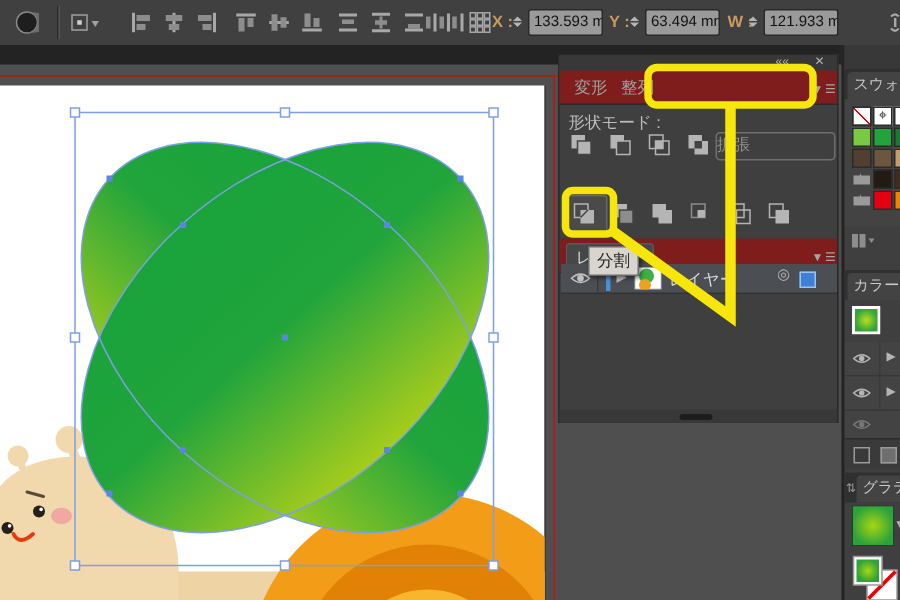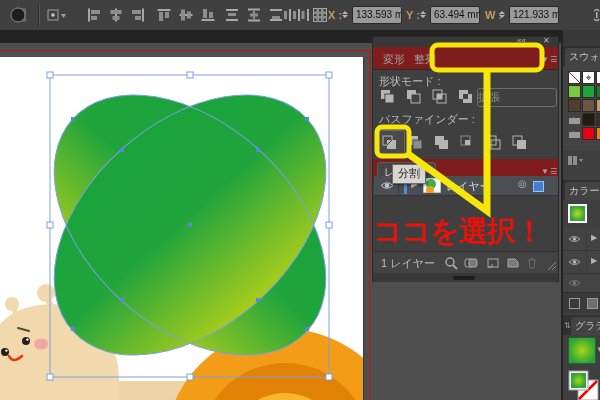--- a/index.html
+++ b/index.html
@@ -254,21 +254,20 @@
         <rect x="1" y="1" width="9" height="9" fill="none" stroke="#b5b5b5"></rect>
         <rect x="5" y="5" width="9" height="9" fill="none" stroke="#b5b5b5"></rect>
         <rect x="5" y="5" width="5" height="5" fill="#b5b5b5"></rect>
       </svg>
     <svg class="pficon" style="left:85px;top:52px;" viewBox="0 0 15 15">
         <rect x="1" y="1" width="9" height="9" fill="#b5b5b5"></rect>
         <rect x="5" y="5" width="9" height="9" fill="#b5b5b5"></rect>
         <rect x="5" y="5" width="5" height="5" fill="#434343"></rect>
       </svg>
     <div id="expandbtn">拡張</div>
-    <div class="plabel" style="left:6px;top:75px;">パスファインダー :</div>
 
     <div id="divide-slot"></div>
     <svg class="pficon" style="left:9px;top:98px;" viewBox="0 0 15 15">
         <rect x="1" y="1" width="9" height="9" fill="none" stroke="#b5b5b5"></rect>
         <rect x="5" y="5" width="9" height="9" fill="#b5b5b5"></rect>
         <path d="M5 10 L10 5" stroke="#434343"></path>
       </svg>
     <svg class="pficon" style="left:35px;top:98px;" viewBox="0 0 15 15">
         <rect x="1" y="1" width="9" height="9" fill="#b5b5b5"></rect>
         <rect x="5" y="5" width="9" height="9" fill="#8d8d8d" stroke="#434343"></rect>
@@ -303,52 +302,27 @@
       <span class="abs" style="left:37px;top:3px;color:#c2c2c2;font-size:9px;">▶</span>
       <svg class="abs" style="left:49px;top:2px;width:18px;height:15px;" viewBox="0 0 18 15">
           <rect width="18" height="15" fill="#fff" stroke="#888"></rect>
           <circle cx="8" cy="6" r="5" fill="#3db048"></circle>
           <circle cx="7" cy="12" r="4" fill="#f0a020"></circle>
         </svg>
       <span class="abs" style="left:72px;top:3px;font-size:11px;color:#d6d6d6;">レイヤー</span>
       <span class="abs" style="left:144px;top:2px;font-size:10px;color:#b5b5b5;">◎</span>
       <div class="abs" style="left:159px;top:5px;width:9px;height:9px;background:#3f7fd6;border:1px solid #9cc2ee;"></div>
     </div>
-    <div id="lstatus">
-      <span class="abs" style="left:7px;top:4px;font-size:11px;color:#bdbdbd;">1 レイヤー</span>
-      <svg class="sicon" style="left:70px;" viewBox="0 0 14 14">
-          <circle cx="6" cy="6" r="4" fill="none" stroke="#a8a8a8" stroke-width="1.5"></circle>
-          <path d="M9 9 L13 13" stroke="#a8a8a8" stroke-width="1.8"></path>
-        </svg>
-      <svg class="sicon" style="left:90px;" viewBox="0 0 14 14">
-          <rect x="1" y="3" width="8" height="8" rx="2" fill="none" stroke="#a8a8a8"></rect>
-          <rect x="5" y="3" width="8" height="8" rx="2" fill="#7a7a7a" stroke="#a8a8a8"></rect>
-        </svg>
-      <svg class="sicon" style="left:112px;" viewBox="0 0 14 14">
-          <rect x="2" y="3" width="10" height="8" fill="none" stroke="#a8a8a8"></rect>
-          <path d="M2 11 l4 0 0-3" stroke="#a8a8a8" fill="none"></path>
-        </svg>
-      <svg class="sicon" style="left:132px;" viewBox="0 0 14 14">
-          <path d="M2 3 h7 l3 3 v5 h-10 z" fill="#7a7a7a" stroke="#a8a8a8"></path>
-        </svg>
-      <svg class="sicon" style="left:151px;" viewBox="0 0 14 14">
-          <path d="M3 4 h8 M4 4 l1 8 h4 l1-8 M5.5 2.5 h3" stroke="#6e6e6e" fill="none"></path>
-        </svg>
-      <svg class="sicon" style="left:172px;top:8px;width:10px;height:10px;" viewBox="0 0 10 10">
-          <path d="M2 10 L10 2 M6 10 L10 6" stroke="#8a8a8a"></path>
-        </svg>
-    </div>
     <div id="pbot">
         <div id="pnotch"></div>
       </div>
   </div>
 
   <div id="tooltip" class="abs">分割</div>
 
-  <div id="redtext" class="abs" style="color: rgb(232, 18, 10);">ココを選択！</div>
 
   <svg id="yellow-overlay" class="abs" width="600" height="400" viewBox="0 0 600 400">
     <g fill="none" stroke="#f6e60b">
       <rect x="432" y="45" width="110" height="25" rx="6" stroke-width="5" stroke="#f6e60b"></rect>
       <rect x="377" y="127" width="32" height="29" rx="5" stroke-width="5" stroke="#f6e60b"></rect>
       <path d="M487 70 L487 211 L407 153" stroke-width="7" stroke-linejoin="miter" stroke="#f6e60b"></path>
     </g>
   </svg>
 
   <div id="rstrip" class="abs">

